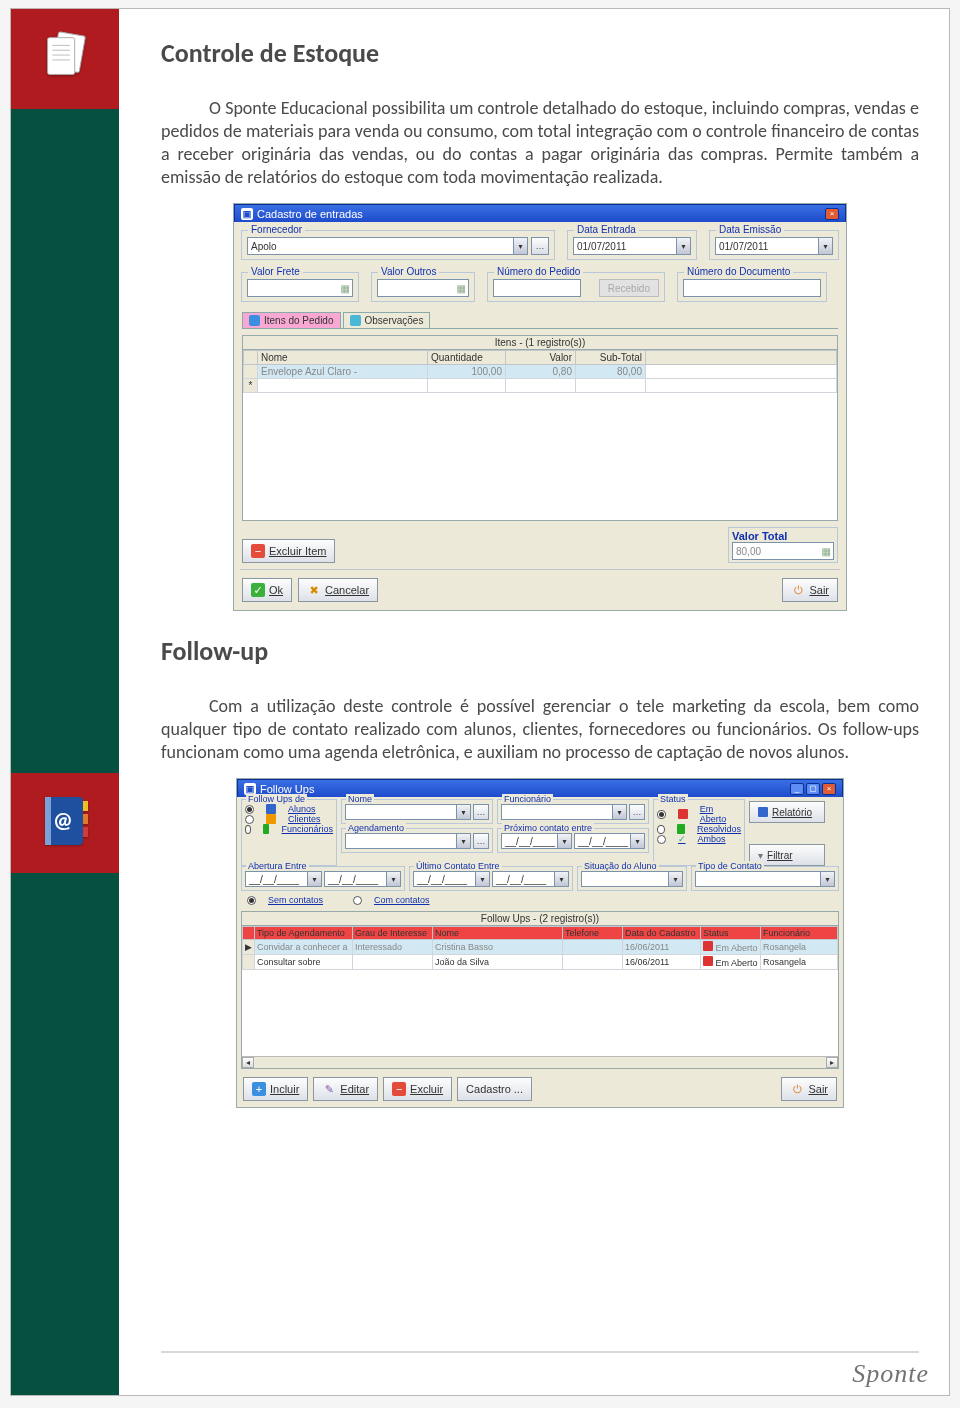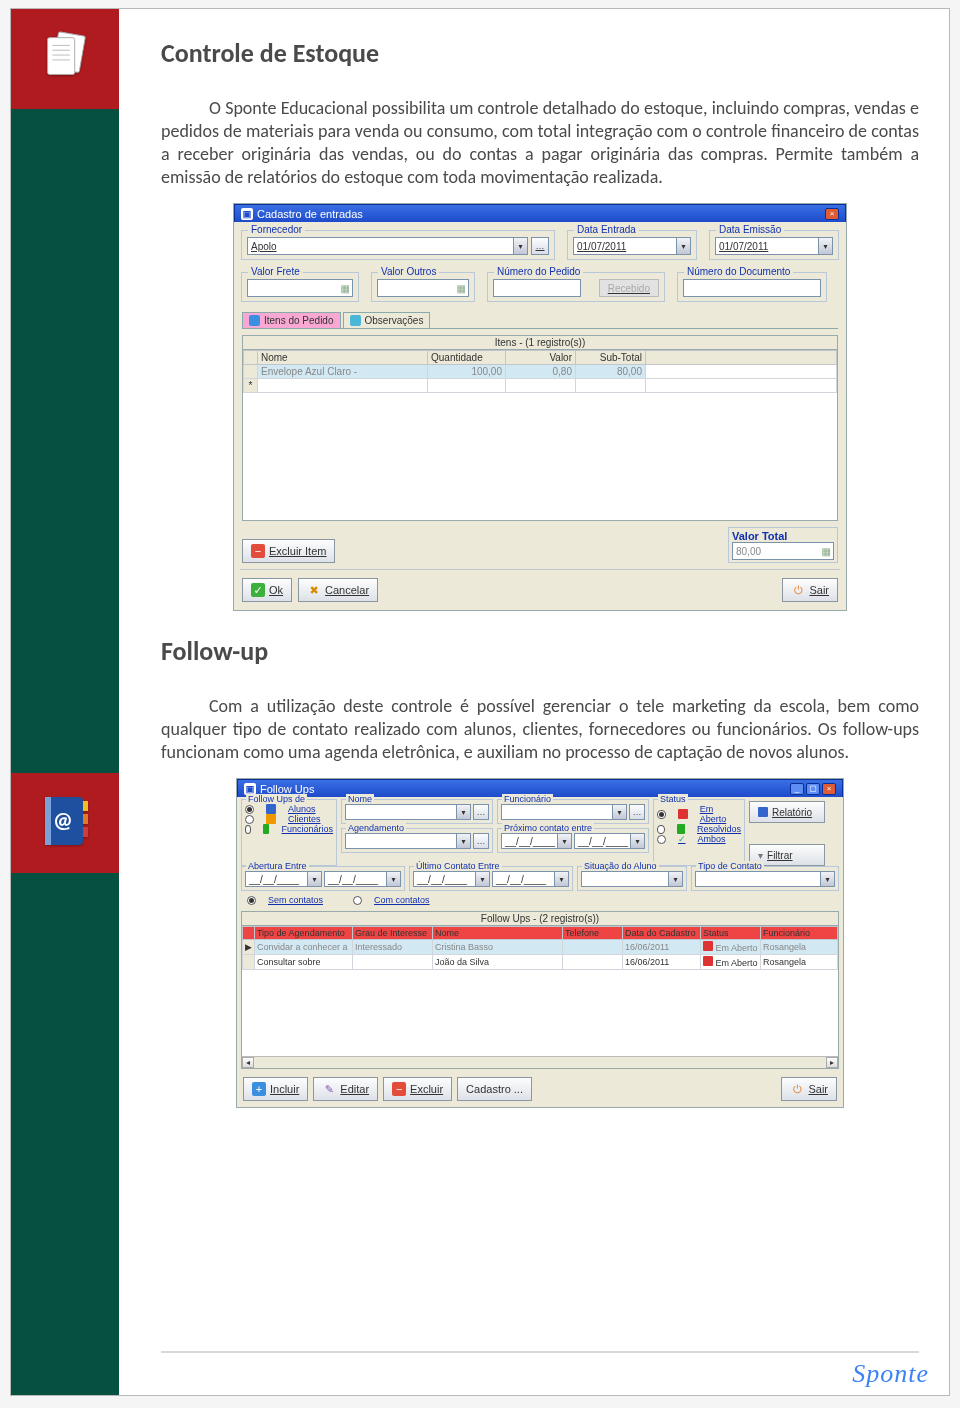--- a/index.html
+++ b/index.html
@@ -81,21 +81,20 @@
   .titlebar .ic { width:12px;height:12px;background:#fff;border-radius:2px;margin-right:4px;display:inline-flex;align-items:center;justify-content:center;color:#1e4bcb;font-size:9px;font-weight:bold;}
   .titlebar .sp { margin-left:auto; display:flex; gap:2px;}
   .titlebar .wbtn { width:14px;height:12px;background:#5e8ef3;border:1px solid #0a3095;border-radius:2px;display:flex;align-items:center;justify-content:center;color:#fff;font-size:8px;line-height:1;}
   .titlebar .wbtn.close{background:#e05c35;}
   .group {
     border: 1px solid #b8c8d8;
     padding: 6px 5px 4px;
     background:#ece9d8;
     position:relative;
     margin: 4px 3px;
-    text-decoration: underline;
   }
   .group .lgnd{
     position:absolute; top:-7px; left:6px;
     background:#ece9d8;
     padding:0 3px;
     color:#1030b0;
     font-size:10px;
   }
   .row { display:flex; gap:6px; padding: 4px 4px 0; }
   .dropdown, .txt {
@@ -201,21 +200,21 @@
   .fu-table .thdr{text-align:center;}
   table.grid2{width:100%;border-collapse:collapse;font-size:9px;}
   table.grid2 th{background:#ef4444;border:1px solid #c0c6cc;font-weight:400;padding:1px 2px;text-align:left;height:12px;}
   table.grid2 td{border:1px solid #d0d6dc;padding:1px 2px;height:12px;}
   table.grid2 tr.sel td{background:#d2e8f2;color:#888;}
   .scrollbar-h{position:absolute;left:0;right:0;bottom:0;height:12px;background:#ece9d8;border-top:1px solid #bbb;display:flex;}
   .scrollbar-h .sb-btn{width:12px;border:1px solid #aaa;background:linear-gradient(#fff,#ddd);display:flex;align-items:center;justify-content:center;font-size:8px;}
   .scrollbar-h .sb-track{flex:1;}
   .footer-logo{
     position:absolute;right:20px;bottom:6px;
-    font-style:italic;font-weight:300;color:#3b82f6;font-size:26px;letter-spacing:1px;
+    font-style:italic;font-weight:300;color:#737373;font-size:26px;letter-spacing:1px;
     font-family: Georgia, serif;
   }
   .footer-rule{
     position:absolute; left:150px; right:30px; bottom:42px;
     height:2px;background:#d8d8d8;
   }
 </style>
 </head>
 <body>
 

